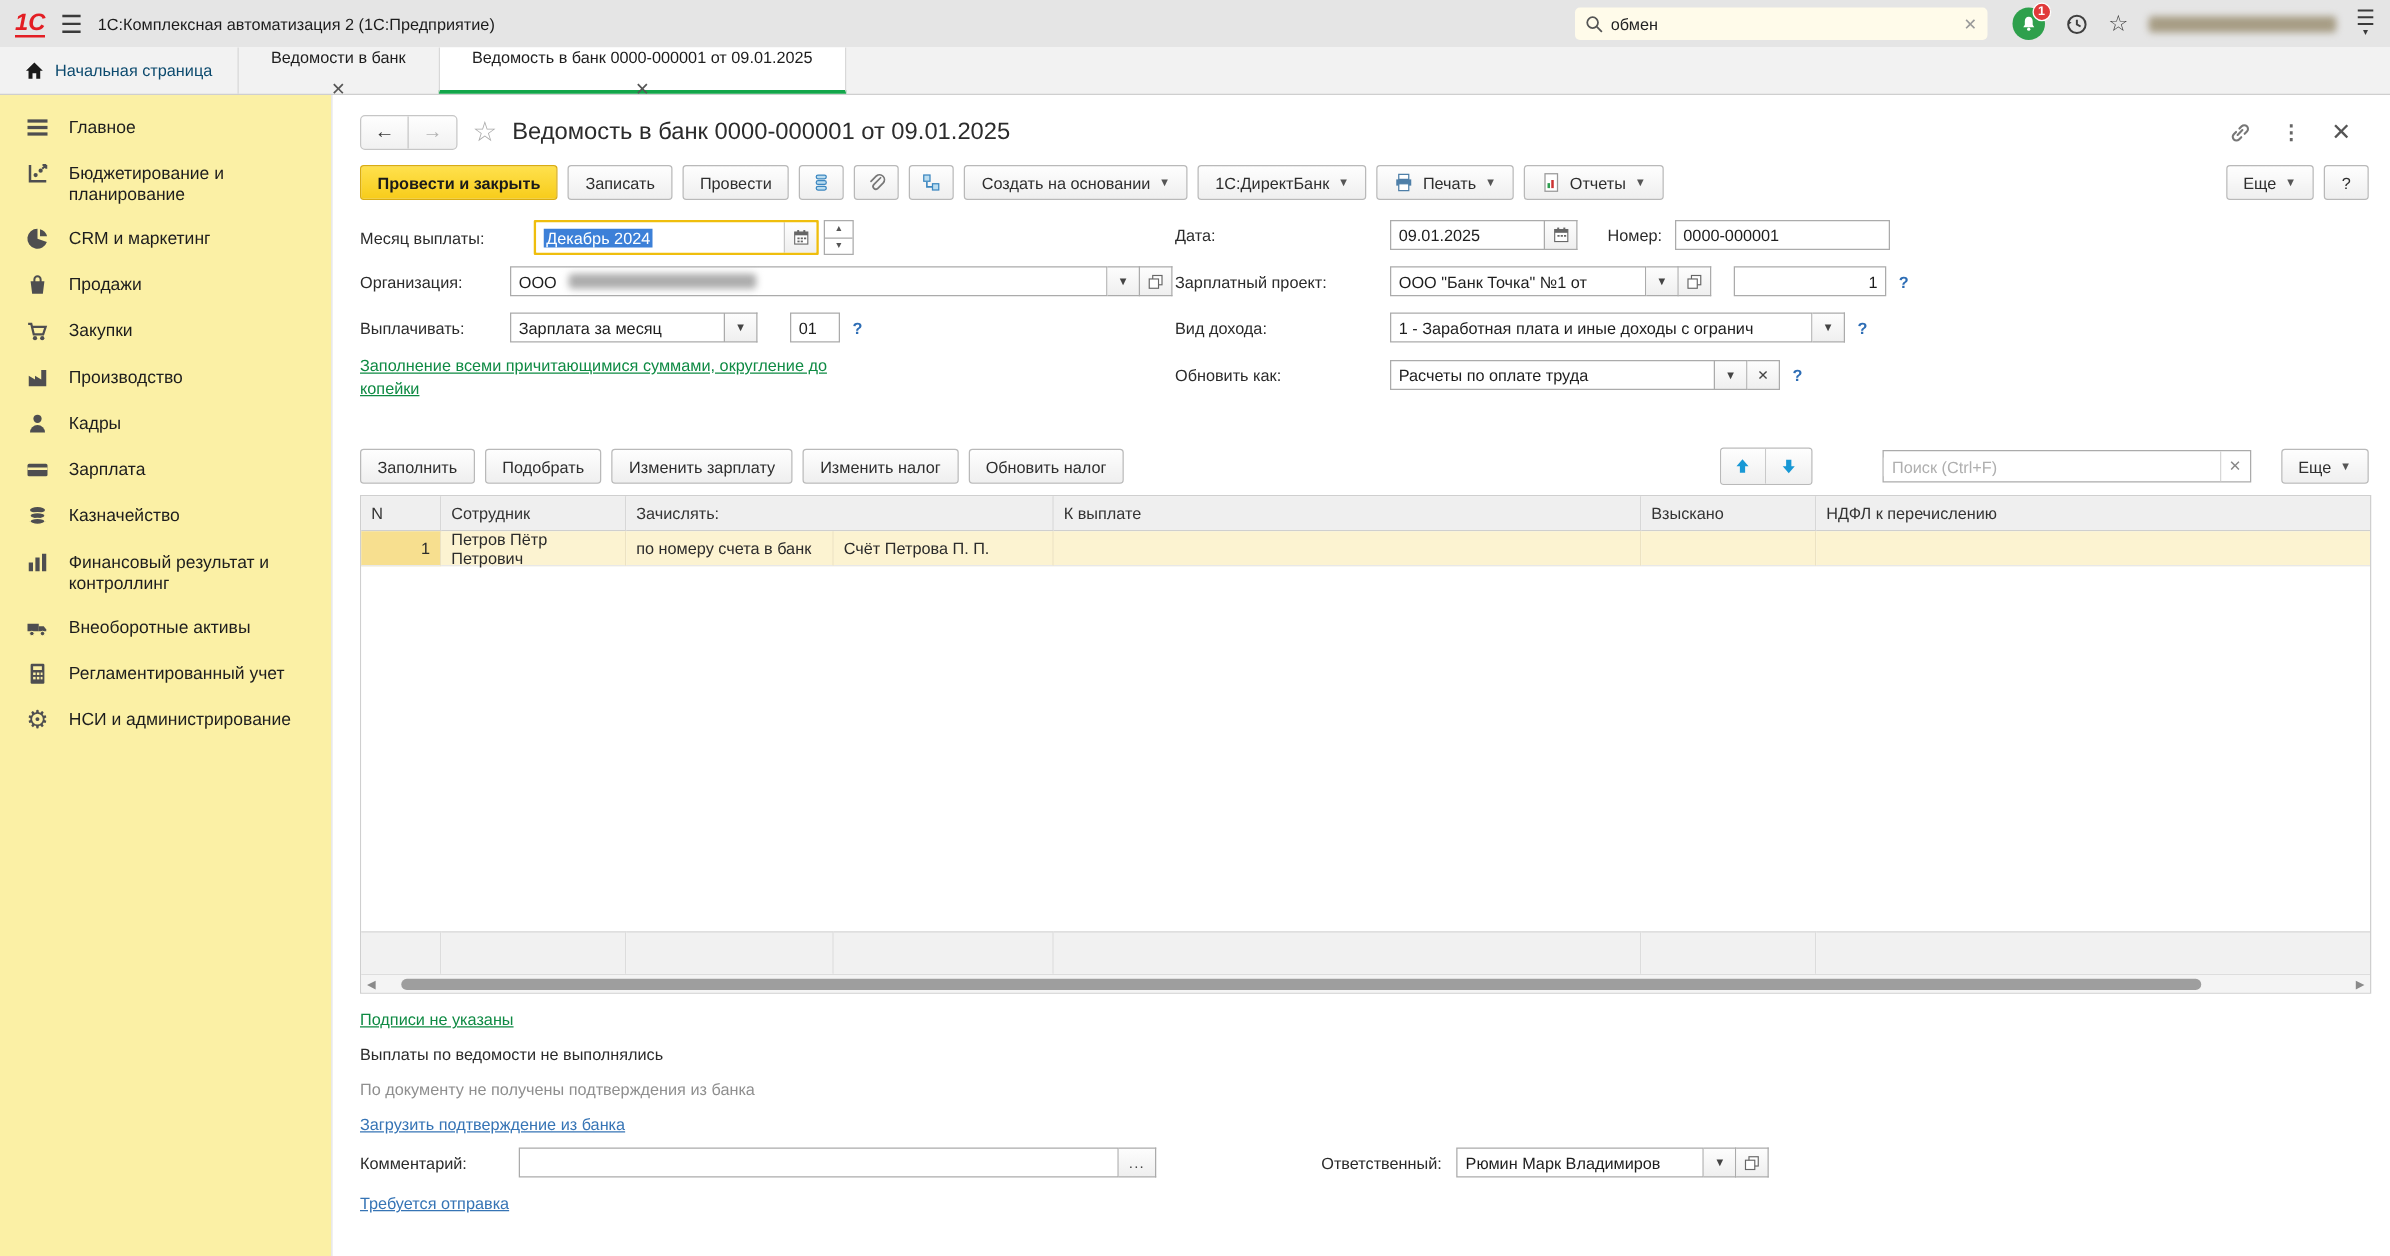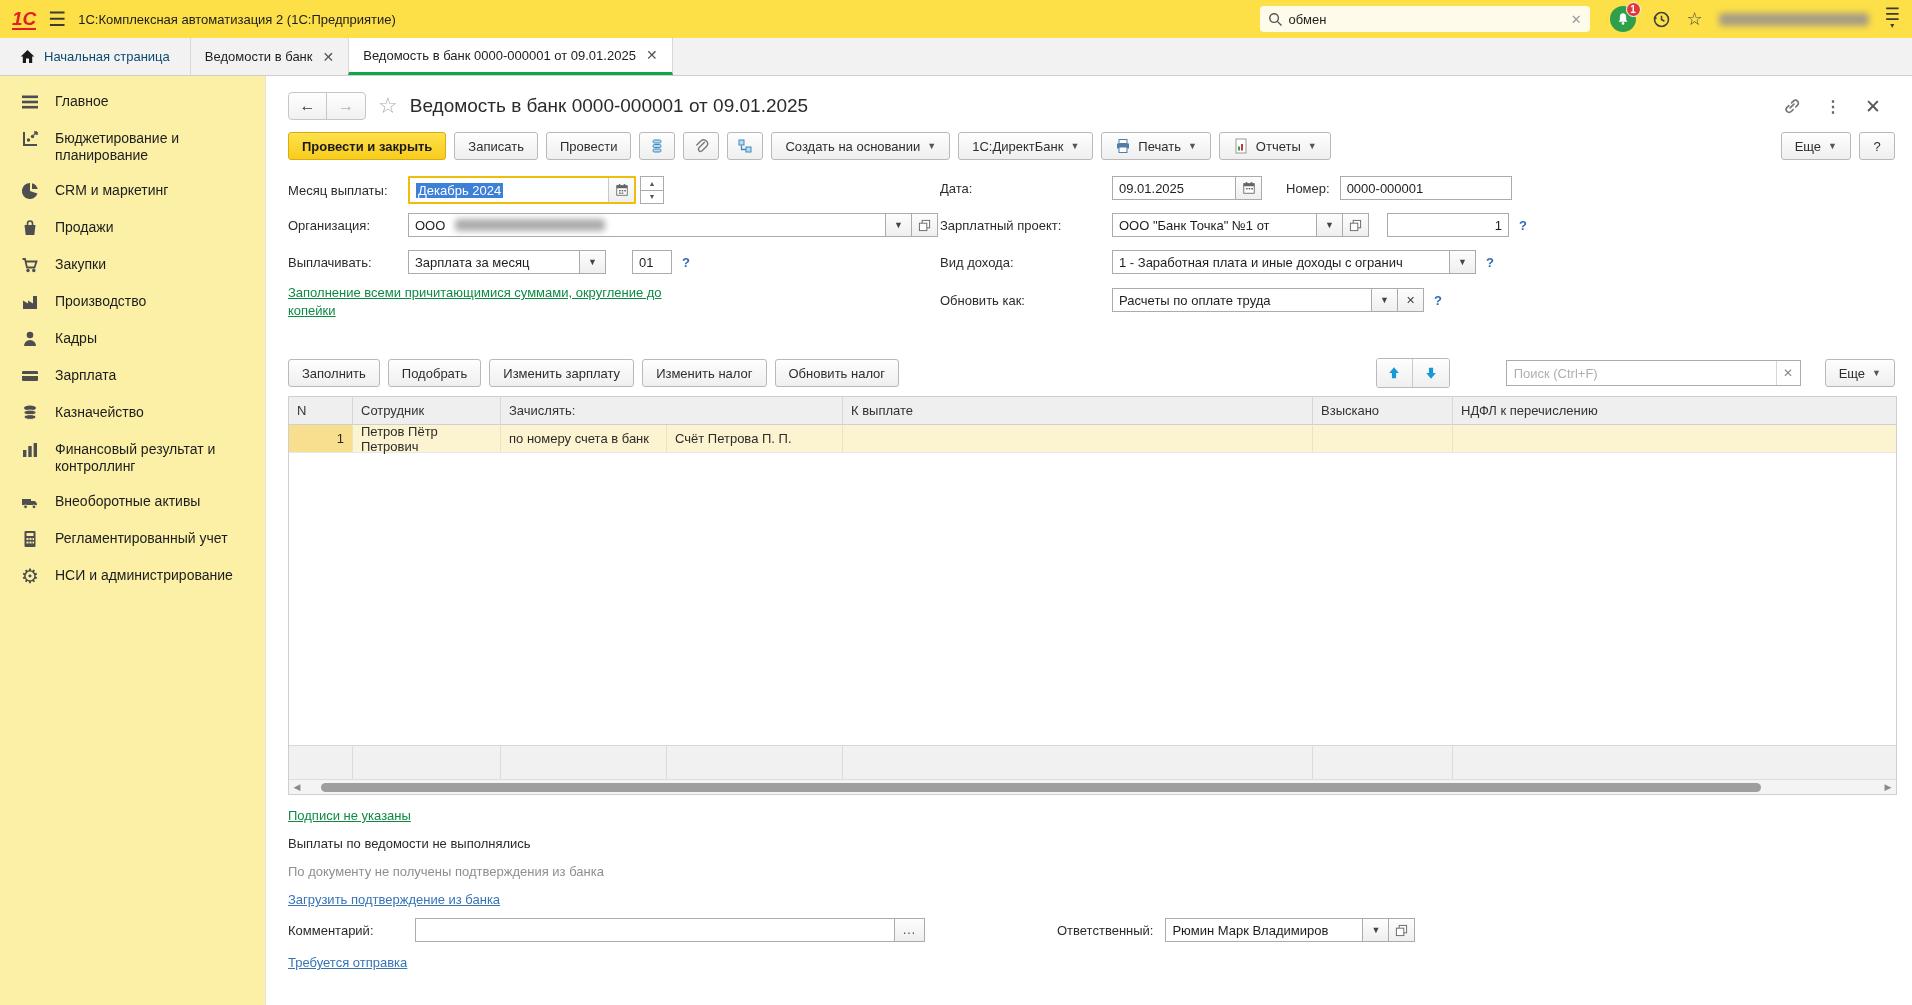--- a/index.html
+++ b/index.html
@@ -1,20 +1,20 @@
 <!DOCTYPE html>
 <html><head>
 <meta charset="utf-8">
 <style>
   * { margin:0; padding:0; box-sizing:border-box; }
   html,body { width:1912px; height:1005px; overflow:hidden; background:#fff;
               font-family:"Liberation Sans", sans-serif; }
 
   
-  .titlebar { height:38px; background:#fde047; display:flex; align-items:center; padding:0 12px; gap:12px; }
+  .titlebar { height:38px; background:#e5e5e5; display:flex; align-items:center; padding:0 12px; gap:12px; }
   .logo1c { color:#E31E24; font-weight:bold; font-size:19px; font-style:italic; border-bottom:2px solid #E31E24; line-height:19px; }
   .burger { font-size:20px; color:#3a3a3a; }
   .app-title { font-size:13px; color:#1c1c1c; }
   .tb-search { margin-left:auto; width:330px; height:26px; background:#FFFBEA; border-radius:4px;
                display:flex; align-items:center; padding:0 8px; gap:6px; }
   .tb-search input { flex:1; border:none; outline:none; background:transparent; font-size:13px; color:#222;
                      font-family:"Liberation Sans",sans-serif; }
   .tb-x { color:#9a9a9a; font-size:13px; }
   .tb-icons { display:flex; align-items:center; gap:16px; margin-left:8px; }
   .bell-wrap { position:relative; width:26px; height:26px; }
@@ -23,22 +23,22 @@
            border-radius:8px; color:#fff; font-size:10px; font-weight:bold; display:flex; align-items:center; justify-content:center; padding:0 3px; }
   .tb-glyph { font-size:18px; color:#3f3f3f; line-height:18px; }
   .user-blur { width:150px; height:13px; background:#a79d85; border-radius:3px; filter:blur(3px); }
   .tb-menu { display:flex; flex-direction:column; align-items:center; color:#3a3a3a; }
   .tb-menu .m { font-size:17px; line-height:14px; }
   .tb-menu .c { font-size:8px; line-height:8px; }
 
   
   .tabbar { height:38px; background:#F2F2F2; border-bottom:1px solid #CFCFCF; display:flex; align-items:stretch; }
   .home-tab { display:flex; align-items:center; gap:9px; padding:0 20px; font-size:13px; color:#0c4a6e; }
-  .tab { display:flex; align-items:center; gap:10px; padding:0 14px; font-size:13px; color:#1d1d1d;
-         border-left:1px solid #D8D8D8; }
+  .tab { display:flex; align-items:center; gap:10px; padding:0 26px; font-size:13px; color:#1d1d1d;
+         border-left:1px solid #D8D8D8;flex-direction:column; }
   .tab:last-child { border-right:1px solid #D8D8D8; }
   .tab.active { background:#fff; border-bottom:3px solid #12A64A; }
   .tab-x { color:#555; font-size:14px; }
 
   
   .main { display:flex; height:929px; }
   .sidebar { width:265px; background:#FBF0A5; padding-top:8px; overflow:hidden; flex:0 0 265px; }
   .side-item { display:flex; align-items:flex-start; gap:15px; padding:9px 8px 9px 20px; font-size:14px;
                color:#1d1d1d; line-height:17px; cursor:pointer; }
   .side-item svg { flex:0 0 20px; margin-top:-1px; }
@@ -70,21 +70,21 @@
   .qbtn { width:36px; justify-content:center; padding:0; }
 
   
   .fields { position:relative; height:168px; margin:14px 0 0 22px; font-size:13px; color:#2b2b2b; }
   .frow { position:absolute; display:flex; align-items:center; }
   .flabel { width:120px; flex:0 0 120px; }
   .flabel.r { width:172px; flex:0 0 172px; }
   .fld { height:24px; border:1px solid #ABABAB; background:#fff; display:flex; align-items:center; padding:0 6px; font-size:13px; color:#1e1e1e; }
   .combo-btn { width:26px; height:24px; border:1px solid #ABABAB; border-left:none; background:linear-gradient(#FDFDFD,#EFEFEF);
                display:flex; align-items:center; justify-content:center; font-size:9px; color:#444; }
-  .focuswrap { display:flex; border:2px solid #EFBE0D; border-radius:1px; }
+  .focuswrap { display:flex; border:2px solid #EFBE0D; border-radius:1px;margin-left:19px; }
   .focuswrap .fld { border:none; }
   .focuswrap .calbtn { border:none; border-left:1px solid #C9C9C9; }
   .calbtn { width:26px; height:24px; background:linear-gradient(#FDFDFD,#EFEFEF); border:1px solid #ABABAB; border-left:none;
             display:flex; align-items:center; justify-content:center; }
   .spinner { width:24px; height:28px; border:1px solid #ABABAB; margin-left:4px; display:flex; flex-direction:column; }
   .spinner div { flex:1; display:flex; align-items:center; justify-content:center; font-size:7px; color:#555; }
   .spinner div:first-child { border-bottom:1px solid #ABABAB; }
   .sel { background:#3C80D8; color:#fff; padding:0 2px; }
   .qmark { color:#2D6DB5; font-weight:bold; margin-left:10px; font-size:13px; }
   .blur-val { width:150px; height:12px; background:#ACACAC; border-radius:3px; filter:blur(3px); margin-left:10px; }

